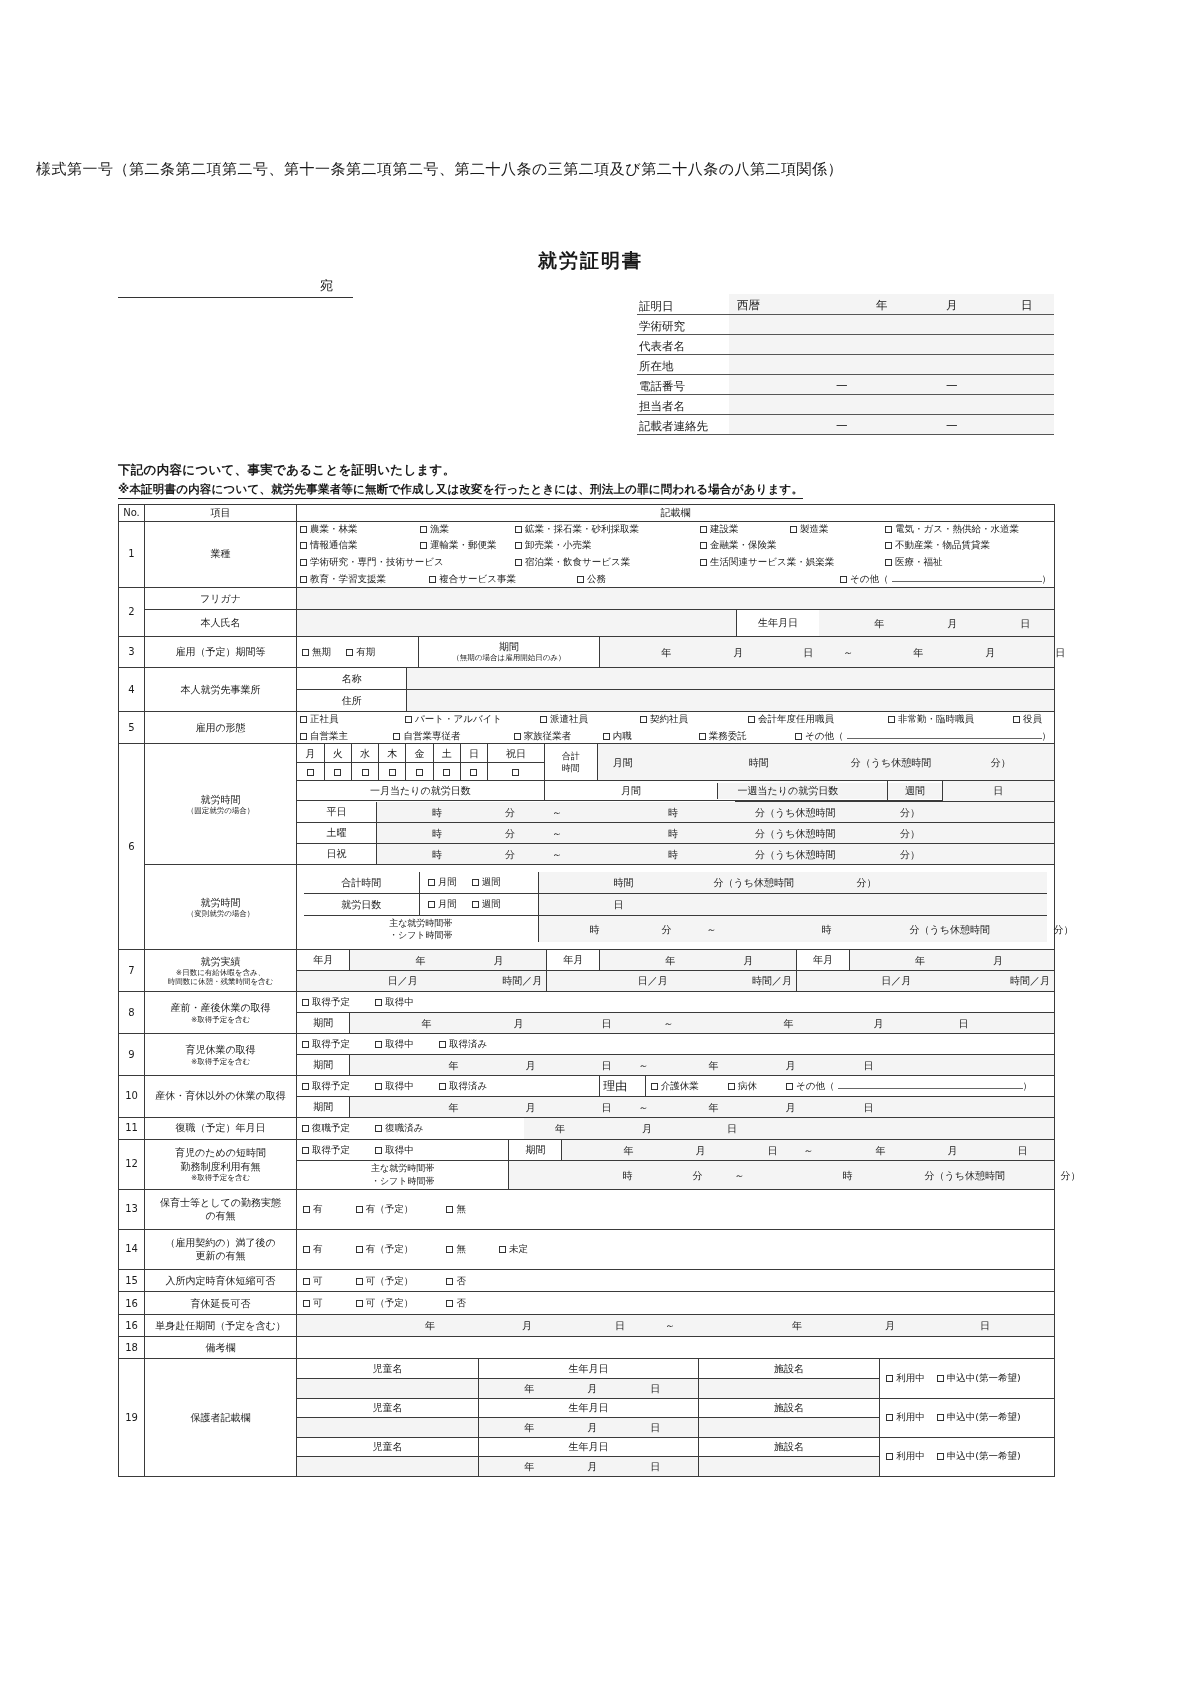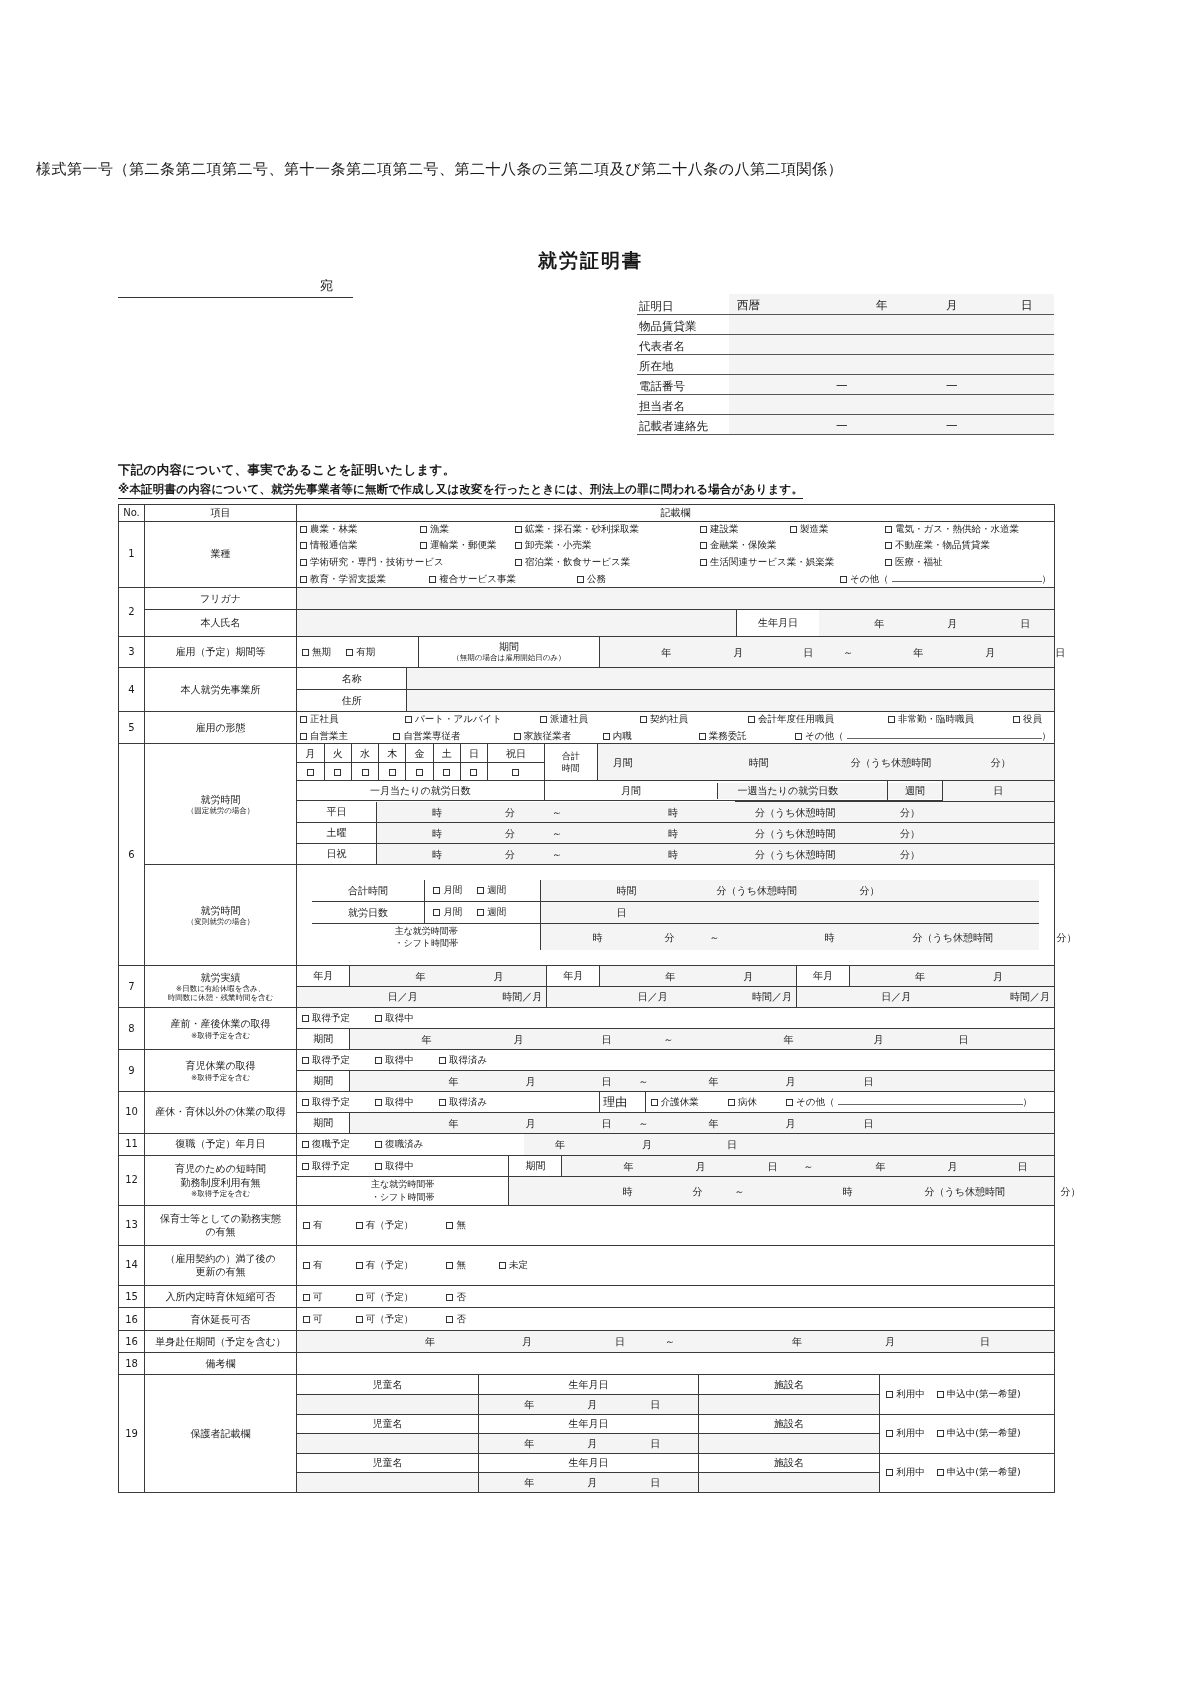--- a/index.html
+++ b/index.html
@@ -96,21 +96,21 @@
       <td class="fill">
         <div style="position:relative;height:16px;font-family:Liberation Mono, monospace;">
           <span style="position:absolute;left:6px;">西暦</span>
           <span style="position:absolute;left:145px;">年</span>
           <span style="position:absolute;left:215px;">月</span>
           <span style="position:absolute;left:290px;">日</span>
         </div>
       </td>
     </tr>
     <tr>
-      <td class="lbl">物品賃貸業</td>
+      <td class="lbl">学術研究</td>
       <td class="fill">&nbsp;</td>
     </tr>
     <tr>
       <td class="lbl">代表者名</td>
       <td class="fill">&nbsp;</td>
     </tr>
     <tr>
       <td class="lbl">所在地</td>
       <td class="fill">&nbsp;</td>
     </tr>
@@ -422,21 +422,21 @@
         </tbody>
             </table>
       </td>
     </tr>
 
     <tr>
       <td class="item-col">
         <span>就労時間</span>
         <span class="sub">（変則就労の場合）</span>
       </td>
-      <td style="padding:15px">
+      <td style="padding:7px">
         <table style="width:100%;border-collapse:collapse">
           <tbody>
                 <tr>
             <td style="border:0;border-right:1px solid #3a3a3a;border-bottom:1px solid #3a3a3a;width:15.5%;text-align:center;font-size:10px;height:21px">合計時間</td>
             <td style="border:0;border-right:1px solid #3a3a3a;border-bottom:1px solid #3a3a3a;width:16%;padding-left:8px">
               <span class="cb" style="margin-right:12px"><i></i><span>月間</span></span>
               <span class="cb"><i></i><span>週間</span></span>
             </td>
             <td class="shade" style="border:0;border-bottom:1px solid #3a3a3a;position:relative">
               <div style="position:relative;height:19px;font-size:10px;">

